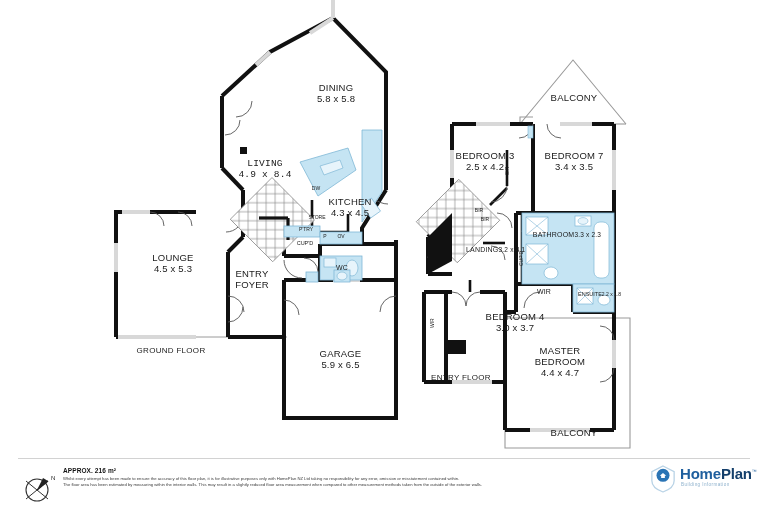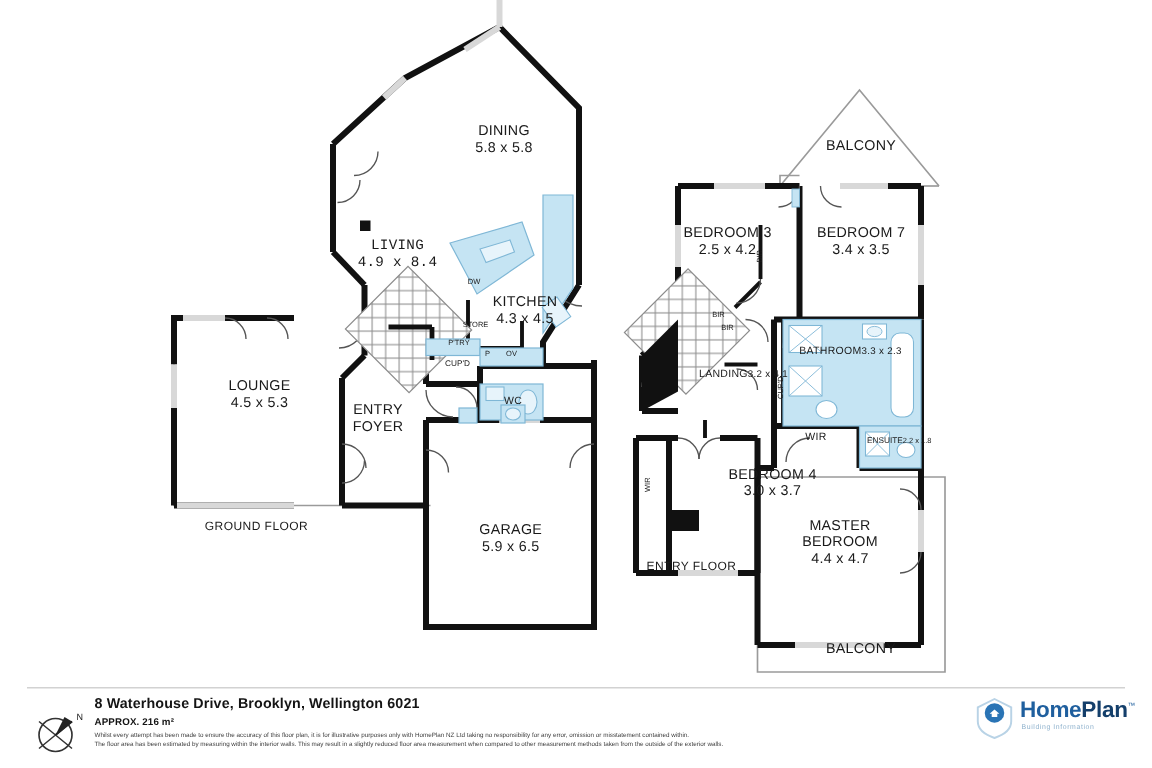--- a/index.html
+++ b/index.html
@@ -334,21 +334,20 @@
 
   <svg id="compass" viewBox="0 0 42 36">
     <circle cx="19" cy="20" r="11" fill="none" stroke="#333" stroke-width="1.1"></circle>
     <path d="M8 11 L30 29 M30 11 L8 29" stroke="#333" stroke-width="1"></path>
     <path d="M30 11 L19 20 L25 8 Z" fill="#222"></path>
     <path d="M19 20 L30 11" stroke="#222" stroke-width="1.4"></path>
     <text x="33" y="10" font-family="Liberation Sans, sans-serif" font-size="6" fill="#222">N</text>
   </svg>
 
   <div id="addrblock">
-    <div id="addr">8 Waterhouse Drive, Brooklyn, Wellington 6021</div>
     <div id="approx">APPROX. 216 m²</div>
     <div class="disc">Whilst every attempt has been made to ensure the accuracy of this floor plan, it is for illustrative purposes only with HomePlan NZ Ltd taking no responsibility for any error, omission or misstatement contained within.</div>
     <div class="disc" style="margin-top:0;">The floor area has been estimated by measuring within the interior walls. This may result in a slightly reduced floor area measurement when compared to other measurement methods taken from the outside of the exterior walls.</div>
   </div>
 
   <div id="logo">
     <svg viewBox="0 0 28 30" width="26" height="28" style="position:absolute;left:0;top:1px;">
       <path d="M14 1 L26 7 L26 17 Q26 25 14 29 Q2 25 2 17 L2 7 Z" fill="#ffffff" stroke="#b9d3e6" stroke-width="1.4"></path>
       <circle cx="14" cy="11" r="7" fill="#2a74b5"></circle>
       <path d="M10.5 11.5 L14 8.5 L17.5 11.5 L16 11.5 L16 14 L12 14 L12 11.5 Z" fill="#ffffff"></path>

